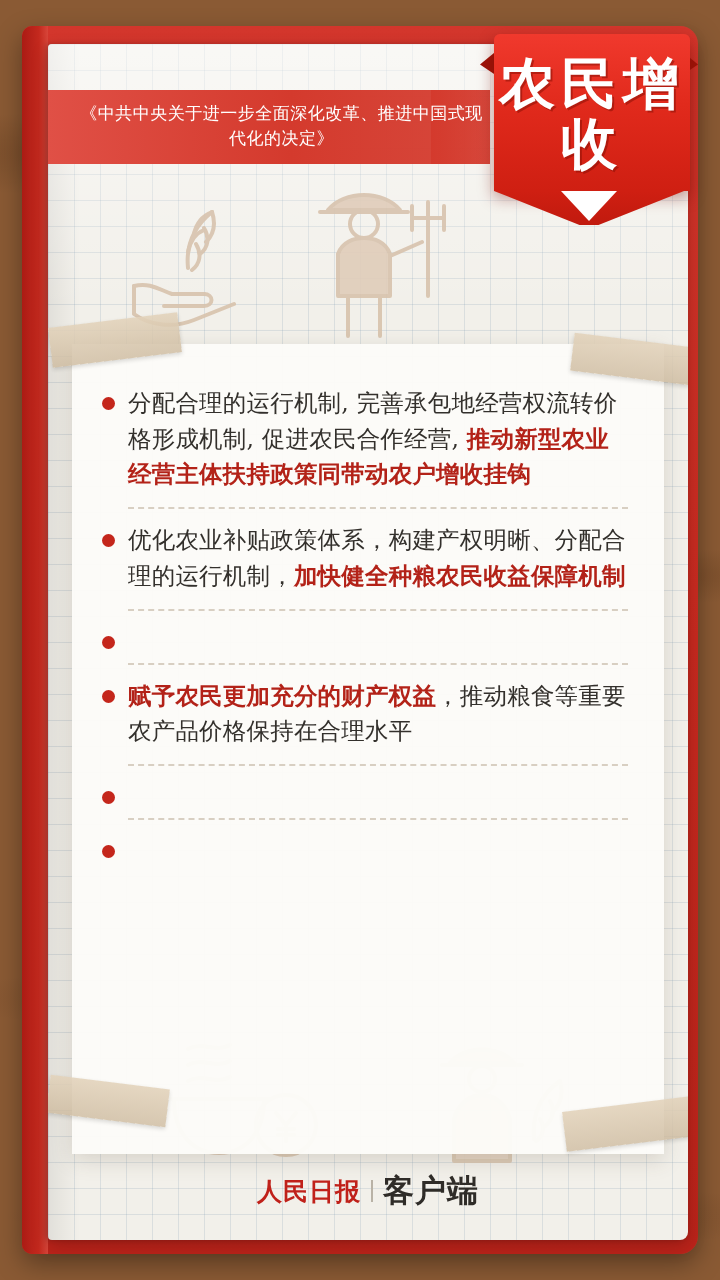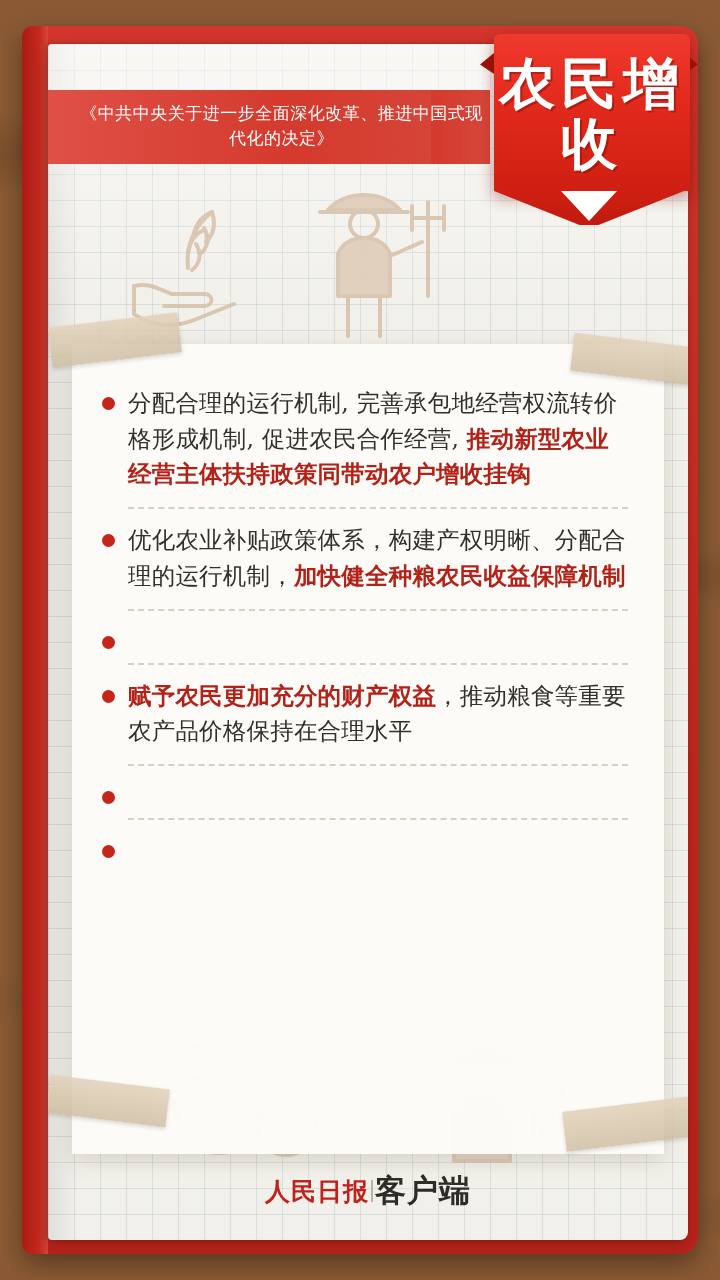--- a/index.html
+++ b/index.html
@@ -241,21 +241,21 @@
 
   
   .footer {
     position: absolute;
     left: 0;
     right: 0;
     bottom: 28px;
     display: flex;
     align-items: center;
     justify-content: center;
-    gap: 2px;
+    gap: 10px;
     z-index: 15;
   }
   .footer-brand {
     color: #c0211a;
     font-size: 25px;
     font-weight: bold;
     letter-spacing: 1px;
     font-family: "DejaVu Serif", "Liberation Serif", serif;
   }
   .footer-sep {

